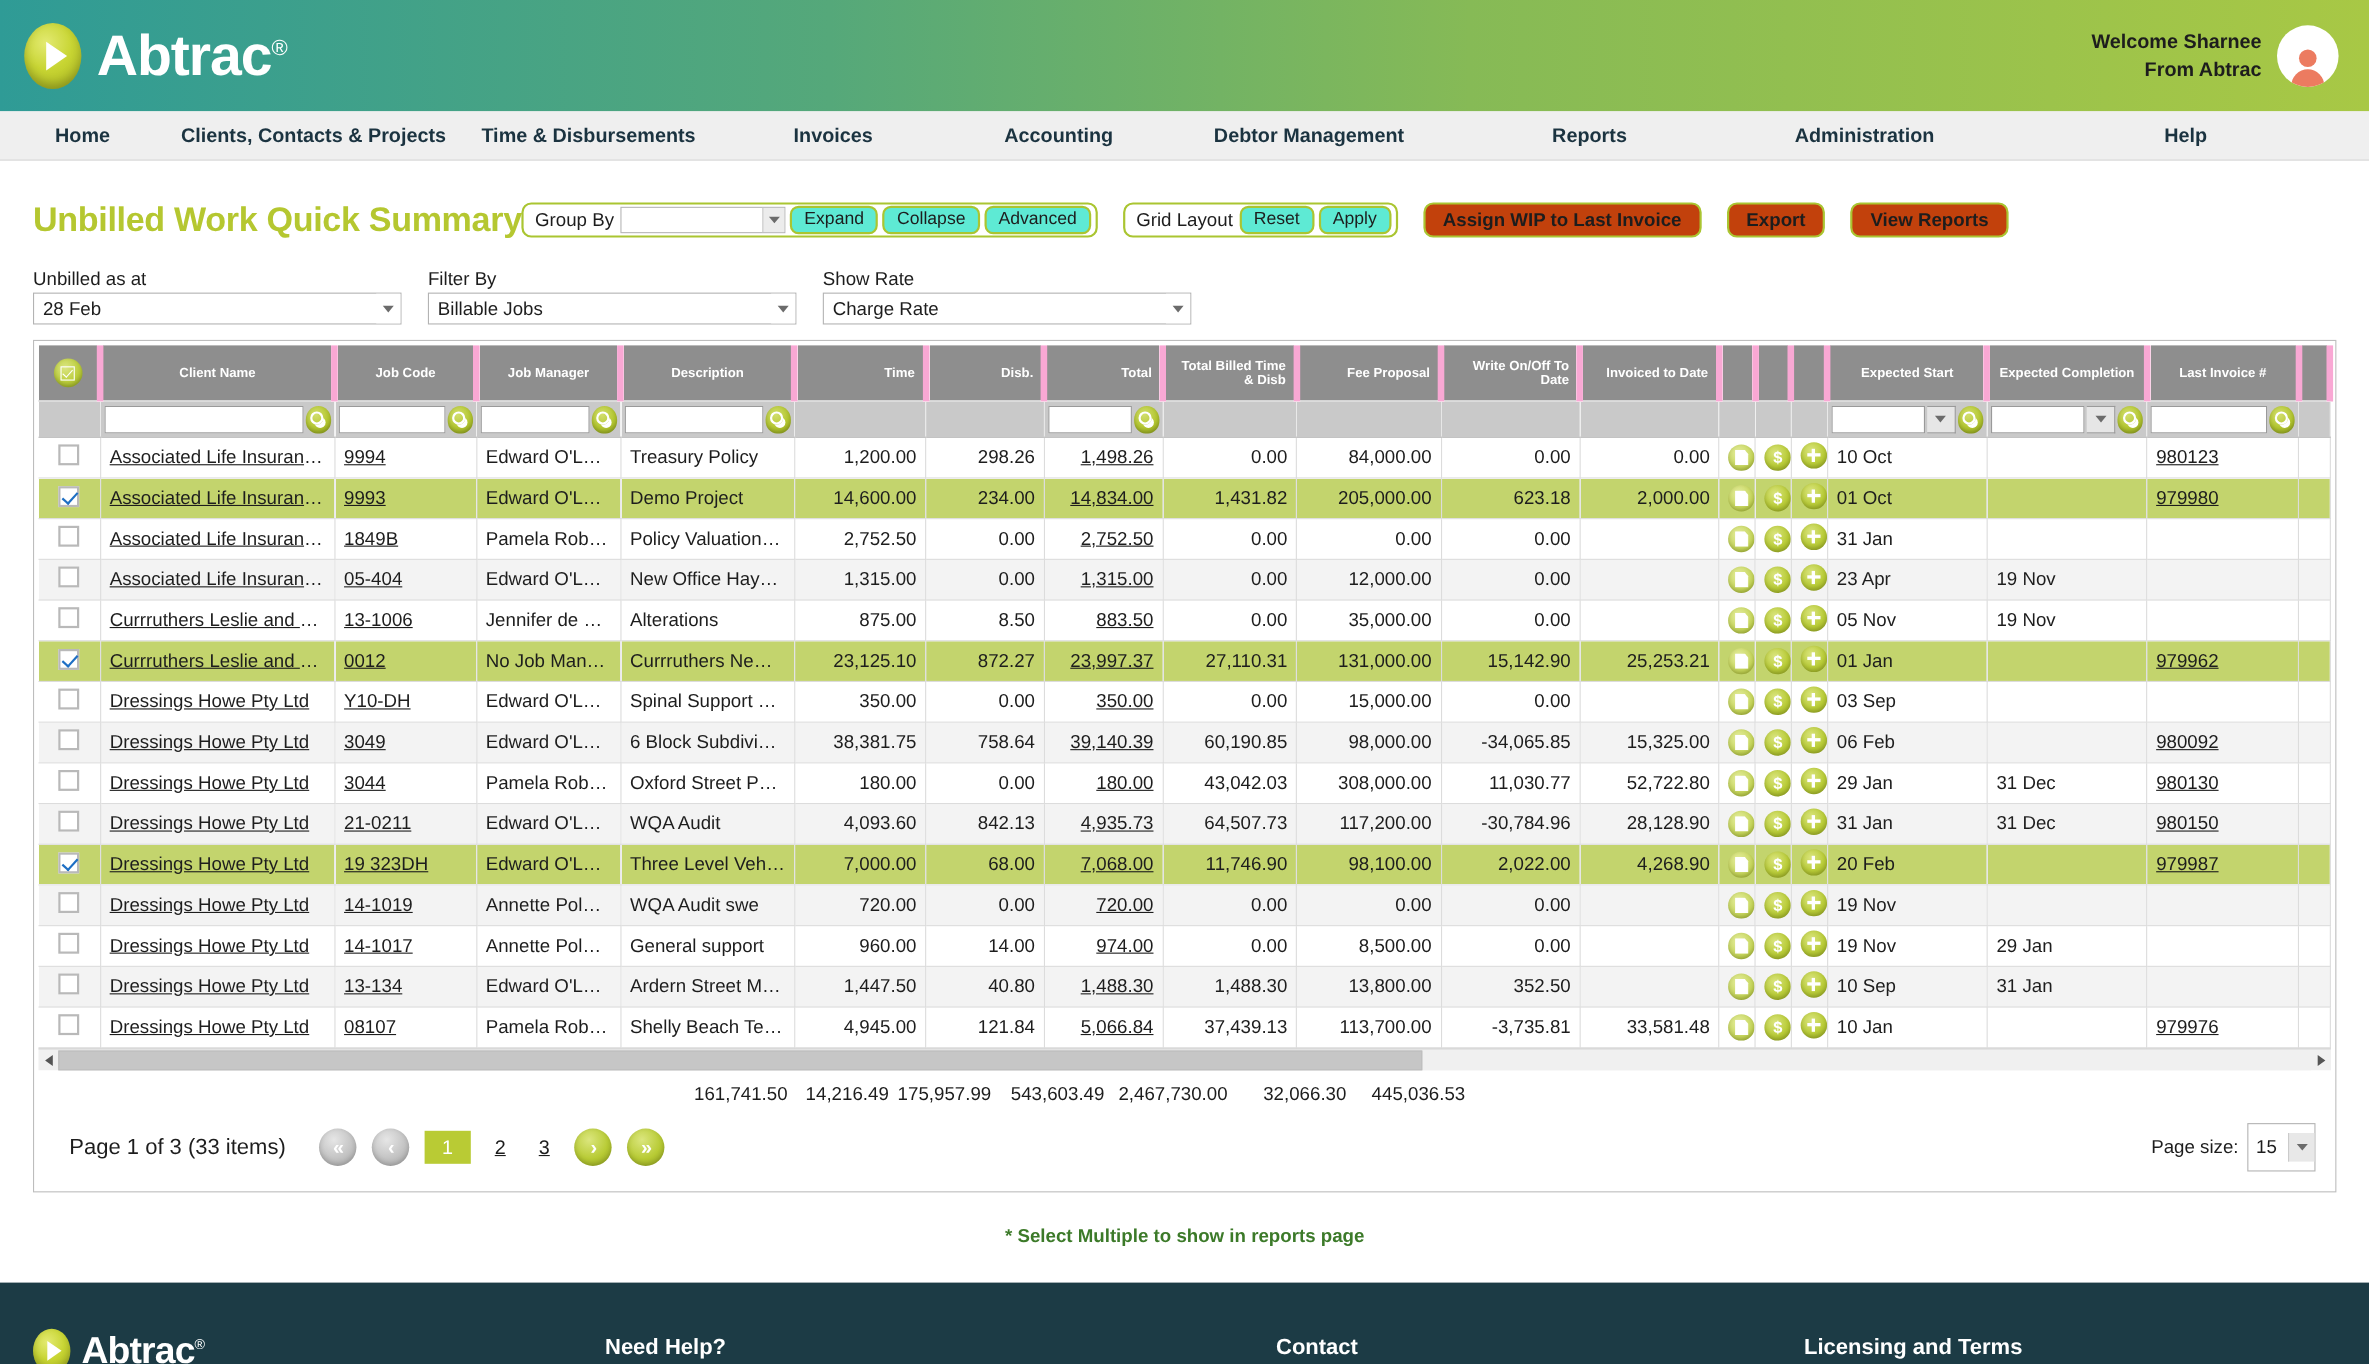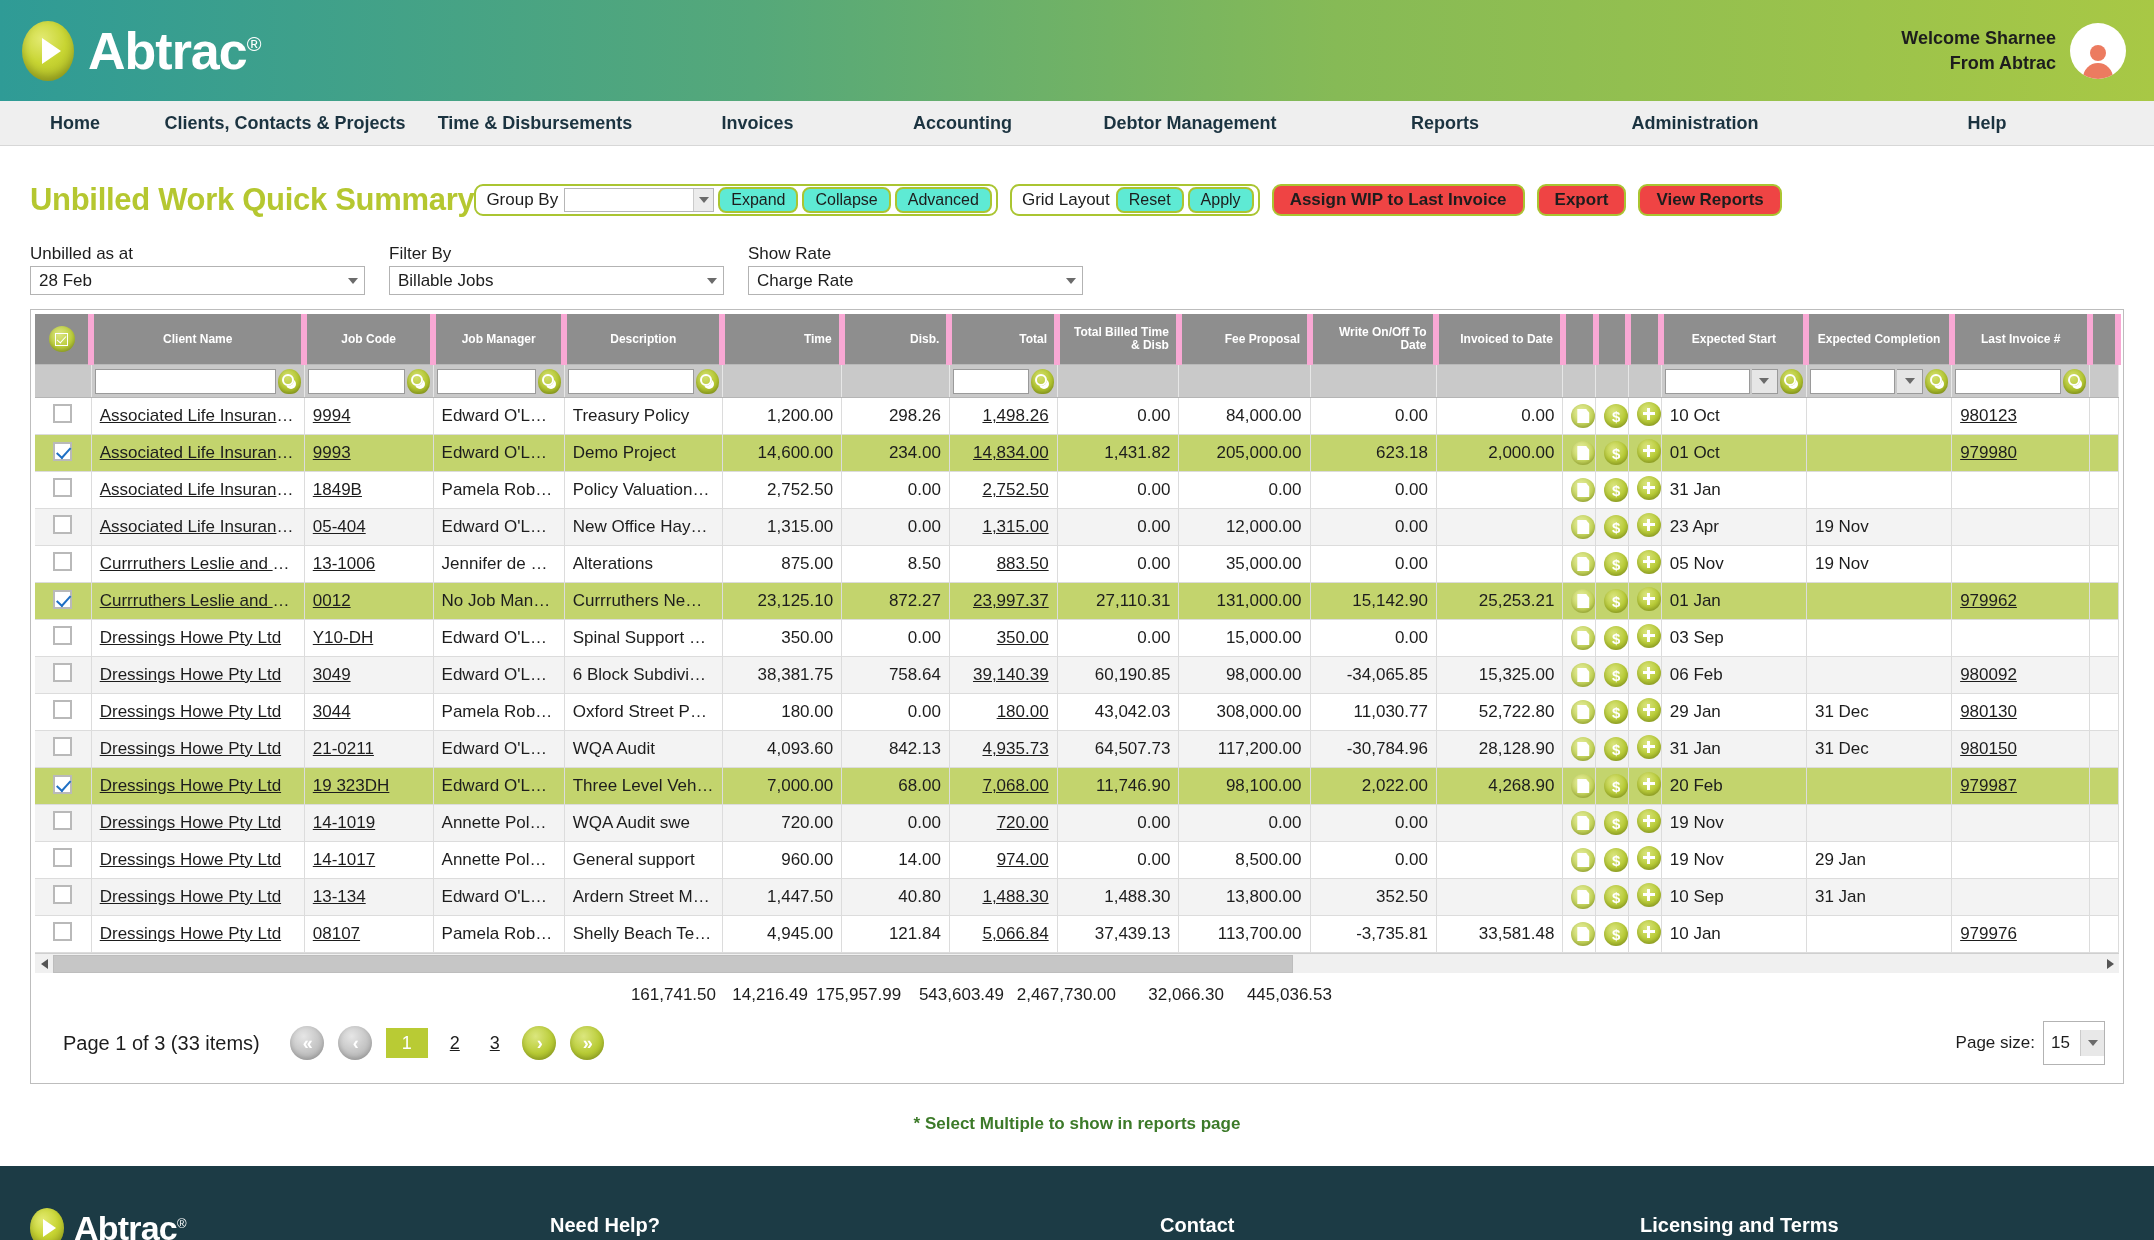--- a/index.html
+++ b/index.html
@@ -84,33 +84,33 @@
   .page{ padding:0 30px; position:relative; }
 
   .title-row{
     display:flex;align-items:center;justify-content:flex-start;
     padding-top:36px;
   }
   .page-title{
     color:#b5c730;font-size:31px;font-weight:bold;letter-spacing:-.3px;
   }
 
-  .toolbar{ display:flex;align-items:center;gap:12px; }
+  .toolbar{ display:flex;align-items:center;gap:23px; }
   .pill{
     border:2px solid #aac531;border-radius:9px;background:#fff;
     height:32px;display:flex;align-items:center;padding:0 4px;gap:4px;
   }
   .pill-label{ font-size:17px;color:#1d1d1d;padding:0 2px 0 6px;white-space:nowrap; }
   .mini-btn{
     border:2px solid #aac531;border-radius:8px;background:#5eead4;
     height:26px;display:flex;align-items:center;padding:0 11px;
     font-size:16px;color:#1d1d1d;cursor:pointer;white-space:nowrap;
   }
   .big-btn{
-    border:2px solid #aac531;border-radius:9px;background:#ef4444;
+    border:2px solid #aac531;border-radius:9px;background:#c2410c;
     height:32px;display:flex;align-items:center;padding:0 16px;
     font-size:17px;font-weight:bold;color:#1d1d1d;cursor:pointer;white-space:nowrap;
   }
   .sel-box{
     width:150px;height:24px;background:#fff;border:1px solid #b6b6b6;
     display:flex;align-items:center;justify-content:flex-end;
   }
   .sel-arrow{
     width:20px;height:22px;background:#ececec;border-left:1px solid #cbcbcb;
     display:flex;align-items:center;justify-content:center;

